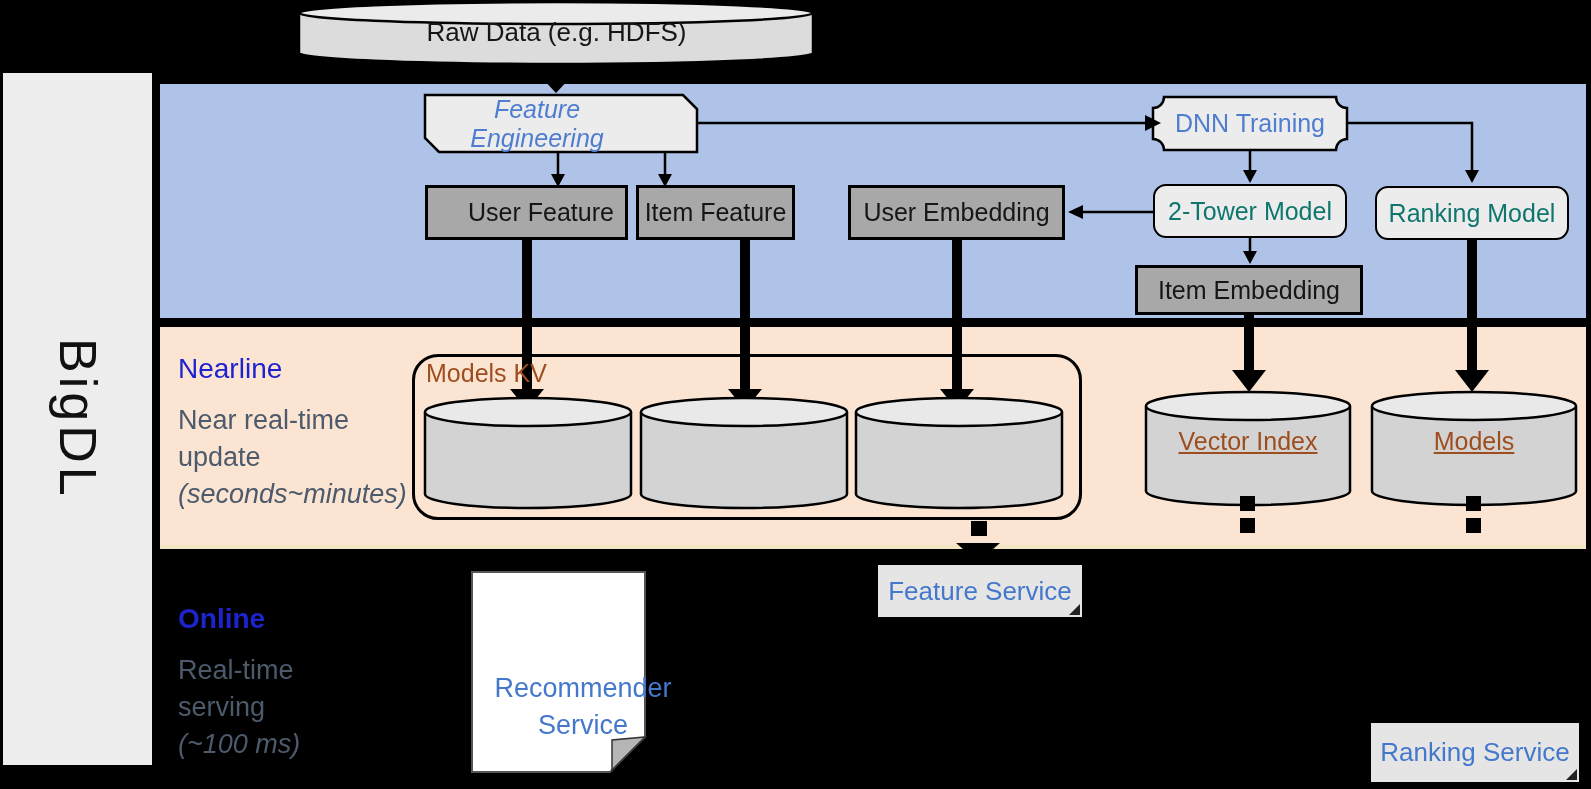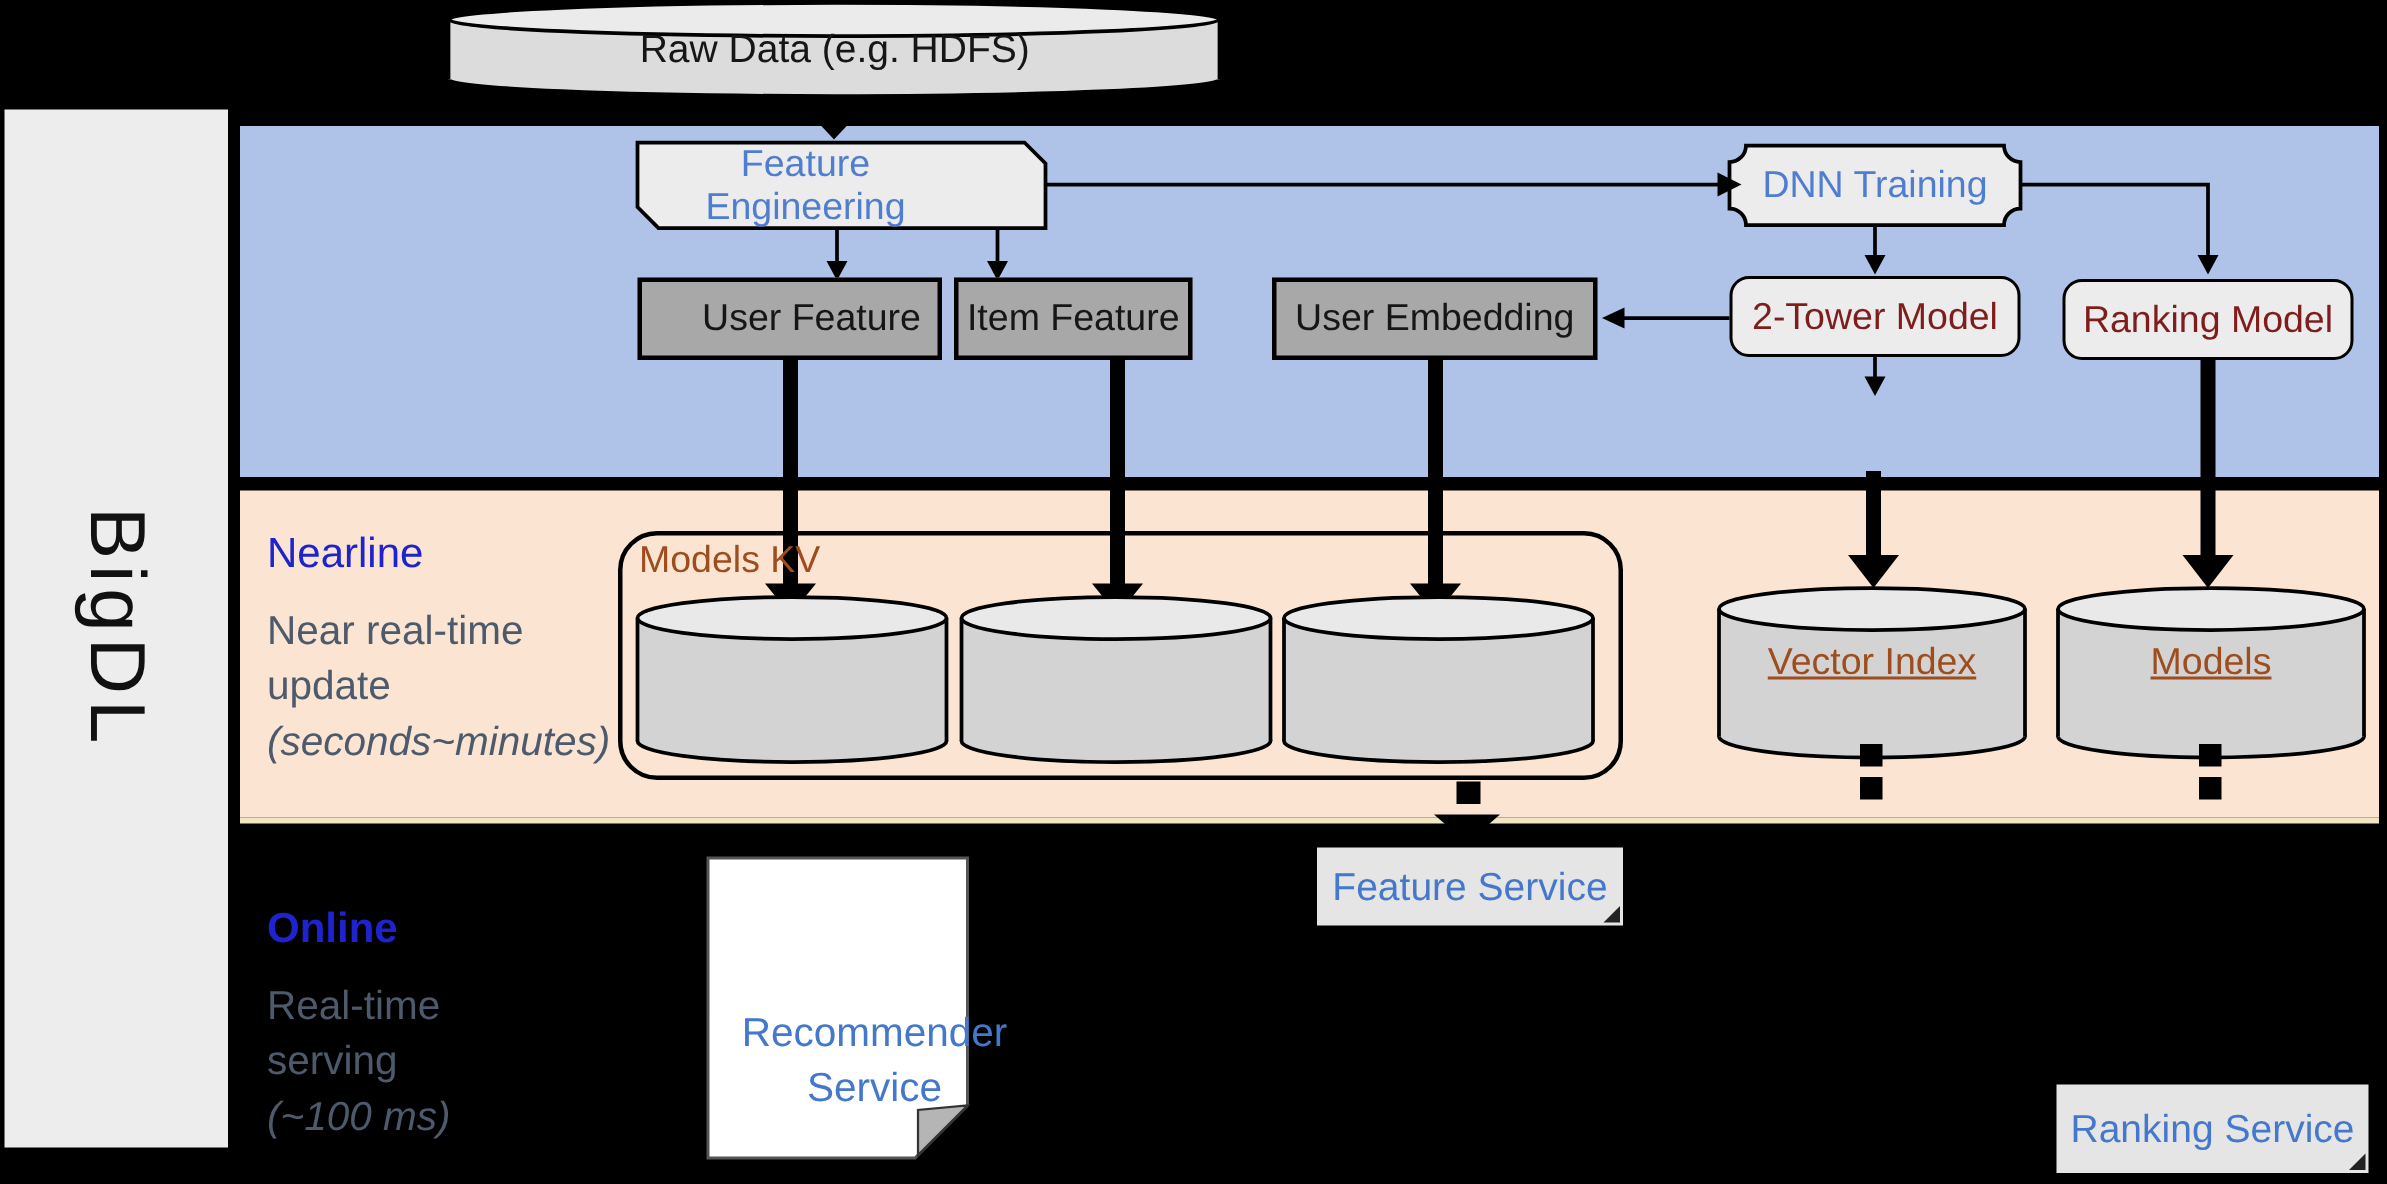--- a/index.html
+++ b/index.html
@@ -16,21 +16,21 @@
   .band-edge{left:160px;top:545px;width:1426px;height:4px;background:#f1e5c2;}
   
   .sect{width:260px;color:#4d5a6b;font-size:27px;line-height:37px;}
   .sect .t{font-size:28px;color:#1d23cd;margin-bottom:15px;display:block;}
   .sect .it{font-style:italic;}
   .sect-online .t{font-weight:700;}
   
   .node{display:flex;align-items:center;justify-content:center;text-align:center;
         font-size:25px;box-sizing:border-box;}
   .gray-box{background:#a8a8a8;border:3px solid #000;color:#161616;}
-  .light-round{background:#ececec;border:2.5px solid #000;border-radius:13px;color:#7f1d1d;}
+  .light-round{background:#ececec;border:2.5px solid #000;border-radius:13px;color:#0f766e;}
   .blue-text{color:#4f7dd0;}
   
   .redis-box{left:412px;top:354px;width:670px;height:166px;border:3px solid #000;
              border-radius:26px;box-sizing:border-box;background:transparent;}
   .redis-label{left:426px;top:359px;font-size:25px;color:#9e4d1e;}
   .cyl-label{height:30px;display:flex;align-items:center;justify-content:center;
              font-size:25px;color:#9e4d1e;text-decoration:underline;}
   
   .service{background:#e5e5e5;color:#4478cc;font-size:26px;display:flex;align-items:center;
            justify-content:center;position:absolute;}
@@ -197,26 +197,27 @@
   </div>
 
   <div class="abs sect sect-online z3" style="left:178px;top:600px;">
     <span class="t">Online</span>
     <span>Real-time</span><br>
     <span>serving</span><br>
     <span class="it">(~100 ms)</span>
   </div>
 
   <div class="abs node z3" style="left:299px;top:6px;width:515px;height:52px;color:#161616;font-size:26px;">Raw Data (e.g. HDFS)</div>
-  <div class="abs node blue-text z3" style="left:425px;top:95px;width:224px;height:57px;">Feature Engineering</div>
+  <div class="abs node blue-text z3" style="left:425px;top:95px;width:224px;height:57px;font-style:italic;">Feature Engineering</div>
   <div class="abs node blue-text z3" style="left:1153px;top:97px;width:194px;height:53px;">DNN Training</div>
 
   <div class="abs node gray-box z3" style="left:425px;top:185px;width:203px;height:55px;padding-left:29px;">User Feature</div>
   <div class="abs node gray-box z3" style="left:636px;top:185px;width:159px;height:55px;">Item Feature</div>
   <div class="abs node gray-box z3" style="left:848px;top:185px;width:217px;height:55px;">User Embedding</div>
+  <div class="abs node gray-box z3" style="left:1135px;top:265px;width:228px;height:50px;">Item Embedding</div>
 
   <div class="abs node light-round z3" style="left:1153px;top:184px;width:194px;height:54px;">2-Tower Model</div>
   <div class="abs node light-round z3" style="left:1375px;top:186px;width:194px;height:54px;">Ranking Model</div>
 
   <div class="abs cyl-label z3" style="left:1146px;top:426px;width:204px;">Vector Index</div>
   <div class="abs cyl-label z3" style="left:1372px;top:426px;width:204px;">Models</div>
 
   <div class="service z3" style="left:878px;top:565px;width:204px;height:52px;">Feature Service</div>
   <div class="service z3" style="left:1371px;top:723px;width:208px;height:59px;">Ranking Service</div>
 

